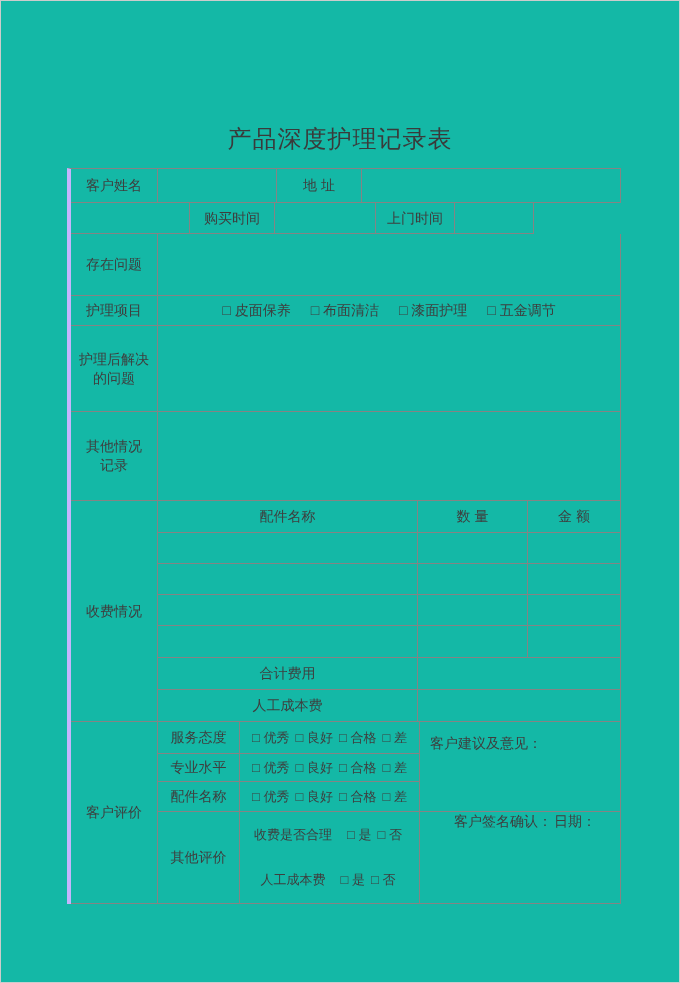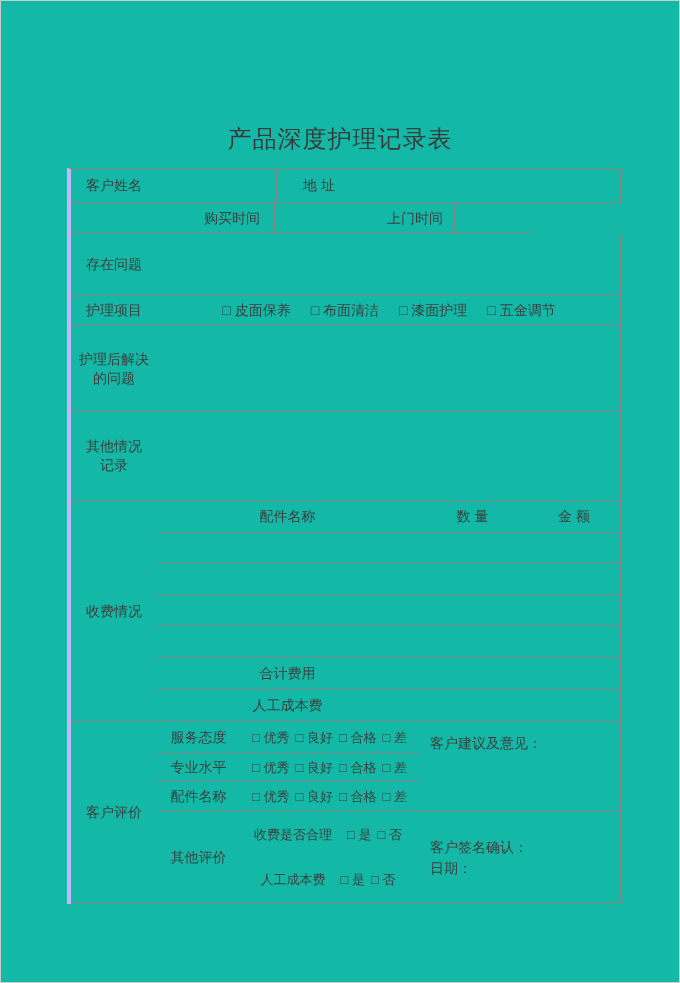--- a/index.html
+++ b/index.html
@@ -36,21 +36,21 @@
   .h34{height:34px;} .h31{height:31px;} .h62{height:62px;} .h30{height:30px;}
   .h86{height:86px;} .h89{height:89px;} .h221{height:221px;} .h32{height:32px;}
   .h182{height:182px;} .h28{height:28px;} .h92{height:92px;} .h90{height:90px;}
   .col{display:flex;flex-direction:column;}
   .opt{margin:0 10px;white-space:nowrap;}
   .opts-tight{font-size:13px;}
   .opts-tight .opt{margin:0 3px;}
   .other-line{display:flex;align-items:center;justify-content:center;gap:12px;width:100%;}
   .stack-between{flex-direction:column;justify-content:space-around;align-items:stretch;}
   .pad-note{align-items:flex-start;justify-content:flex-start;padding:12px 12px 0 10px;}
-  .sig-cell{flex-direction:column;align-items:flex-start;justify-content:center;gap:2px;padding-left:10px;}
+  .sig-cell{flex-direction:row;align-items:flex-start;justify-content:center;gap:2px;padding-left:10px;}
 </style>
 </head>
 <body>
 
 <div class="page">
 
   <div class="title">产品深度护理记录表</div>
 
   <div class="tbl">
 

